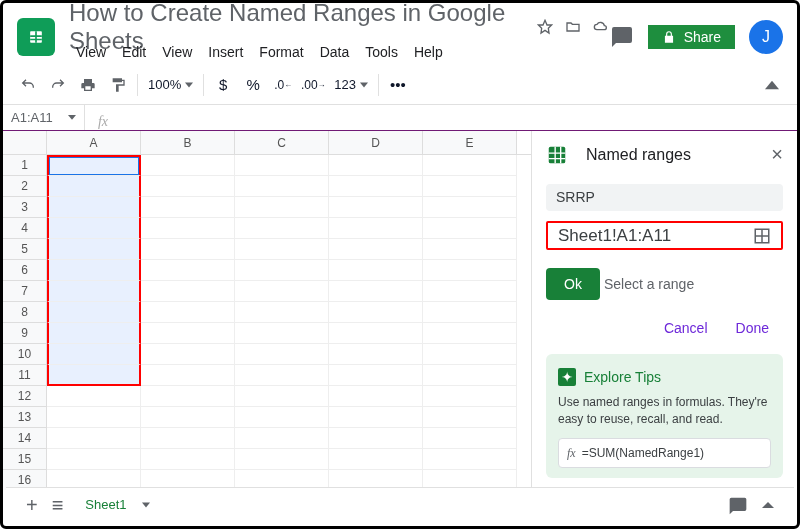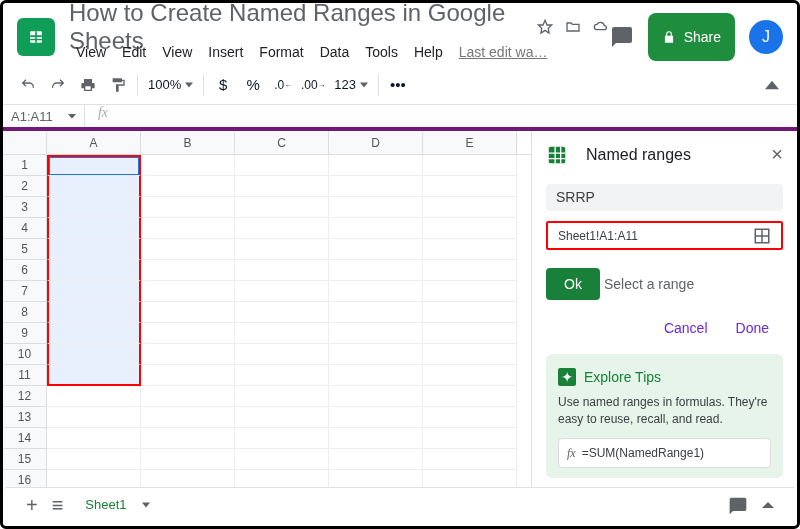--- a/index.html
+++ b/index.html
@@ -10,28 +10,28 @@
   .title-area { flex: 1; display: flex; flex-direction: column; }
   .doc-title-row { display: flex; align-items: center; gap: 10px; height: 30px; }
   .doc-title { font-size: 24px; color: #5f6368; }
   .doc-icons { display: flex; gap: 10px; color: #5f6368; }
   .doc-icons span { width: 18px; height: 18px; display: inline-flex; align-items: center; justify-content: center; }
   .menu-row { display: flex; gap: 2px; font-size: 14px; color: #202124; }
   .menu-row span { padding: 2px 7px; }
   .menu-row .last-edit { color: #777; text-decoration: underline; }
   .header-actions { display: flex; align-items: center; gap: 14px; }
   .comment-icon { color: #5f6368; }
-  .share-btn { background: #1e8e3e; color: #fff; border-radius: 8px; height: 48px; padding: 0 14px; display: flex; align-items: center; gap: 8px; font-size: 14px; font-weight: 500; }
+  .share-btn { background: #1e8e3e; color: #fff; border-radius: 0; height: 24px; padding: 0 14px; display: flex; align-items: center; gap: 8px; font-size: 14px; font-weight: 500; }
   .avatar { width: 34px; height: 34px; border-radius: 50%; background: #1a73e8; color: #fff; display: flex; align-items: center; justify-content: center; font-size: 16px; }
   .toolbar { display: flex; align-items: center; height: 40px; padding: 0 12px; border-bottom: 1px solid #e0e0e0; color: #0f172a; gap: 4px; }
   .tb-btn { width: 26px; height: 26px; display: inline-flex; align-items: center; justify-content: center; font-size: 15px; }
   .tb-sep { width: 1px; height: 22px; background: #e0e0e0; margin: 0 2px; }
   .zoom { font-size: 13px; padding: 0 4px; display: inline-flex; align-items: center; gap: 4px; }
   .tb-right { margin-left: auto; display: flex; gap: 6px; }
-  .fx-bar { display: flex; align-items: flex-start; height: 26px; border-bottom: 4px solid #701a75; font-size: 13px; color: #5f6368; }
+  .fx-bar { display: flex; align-items: flex-end; height: 26px; border-bottom: 1px solid #701a75; font-size: 13px; color: #5f6368; }
   .name-box { width: 82px; height: 100%; border-right: 1px solid #e0e0e0; display: flex; align-items: center; padding: 0 8px; justify-content: space-between; }
   .name-box svg { width: 8px; }
   .fx-label { width: 36px; display: flex; justify-content: center; font-style: italic; font-family: serif; color: #aaa; font-size: 14px; }
   .main { display: flex; height: calc(100% - 62px - 40px - 26px - 36px); }
   .grid-area { flex: 1; overflow: hidden; font-size: 12px; color: #555; }
   .col-heads { display: flex; height: 24px; border-bottom: 1px solid #ddd; }
   .corner { width: 44px; border-right: 1px solid #ddd; background: #f8f9fa; }
   .col-h { width: 94px; text-align: center; line-height: 24px; border-right: 1px solid #ddd; background: #f8f9fa; }
   .rows { }
   .row { display: flex; height: 21px; }
@@ -41,21 +41,21 @@
   .cell.sel.top { border-top: 2px solid red; }
   .cell.sel.left { border-left: 2px solid red; }
   .cell.sel.right { border-right: 2px solid red; }
   .cell.sel.bot { border-bottom: 2px solid red; }
   .cell.active { box-shadow: inset 0 0 0 1px #1a73e8; }
   .side { width: 266px; border-left: 1px solid #e0e0e0; padding: 12px 14px; display: flex; flex-direction: column; font-size: 14px; color: #3c4043; }
   .side-head { display: flex; align-items: center; gap: 18px; margin-bottom: 18px; }
   .side-head .t { font-size: 16px; color: #202124; flex: 1; }
   .side-head .close { color: #5f6368; font-size: 20px; }
   .input-box { background: #f1f3f4; border-radius: 4px; height: 36px; display: flex; align-items: center; padding: 0 10px; margin-bottom: 10px; font-size: 14px; color: #3c4043; }
-  .range-box { border: 2px solid red; border-radius: 2px; height: 38px; display: flex; align-items: center; padding: 0 10px; font-size: 12px; background: #fff; justify-content: space-between; margin-bottom: 18px; }
+  .range-box { border: 2px solid red; border-radius: 2px; height: 38px; display: flex; align-items: center; padding: 0 10px; font-size: 17px; background: #fff; justify-content: space-between; margin-bottom: 18px; }
   .range-box svg { stroke: #5f6368; }
   .action-row { display: flex; align-items: center; gap: 4px; margin-bottom: 20px; }
   .ok-btn { background: #188038; color: #fff; border-radius: 4px; padding: 8px 18px; font-size: 14px; }
   .link-btn { color: #5f6368; font-size: 14px; }
   .foot-row { display: flex; justify-content: flex-end; gap: 28px; color: #6d28d9; font-size: 14px; margin-bottom: 18px; padding-right: 14px;}
   .tips { background: #e6f4ea; border-radius: 6px; padding: 14px 12px 10px 12px; font-size: 12px; color: #3c4043; }
   .tips-head { display: flex; align-items: center; gap: 8px; font-size: 14px; font-weight: 500; color: #188038; margin-bottom: 8px; }
   .tips-head .plus { width: 18px; height: 18px; background: #188038; color: #fff; display: inline-flex; align-items: center; justify-content: center; border-radius: 2px; font-size: 14px; }
   .tips-body { line-height: 1.4; margin-bottom: 10px; font-size: 12px; color: #3c4043; }
   .formula-box { background: #fff; border: 1px solid #dadce0; border-radius: 4px; height: 30px; display: flex; align-items: center; padding: 0 8px; gap: 6px; font-size: 12px; }
@@ -101,21 +101,20 @@
     </div>
     <div class="menu-row">
       <span>View</span>
       <span>Edit</span>
       <span>View</span>
       <span>Insert</span>
       <span>Format</span>
       <span>Data</span>
       <span>Tools</span>
       <span>Help</span>
-      <span class="last-edit">Last edit wa…</span>
     </div>
   </div>
   <div class="header-actions">
     <span class="comment-icon">
         <svg width="24" height="24" viewBox="0 0 24 24" fill="#5f6368">
           <path d="M20 2H4a2 2 0 00-2 2v18l4-4h14a2 2 0 002-2V4a2 2 0 00-2-2z"></path>
         </svg>
       </span>
     <div class="share-btn">
       <svg width="14" height="14" viewBox="0 0 24 24" fill="#fff">

